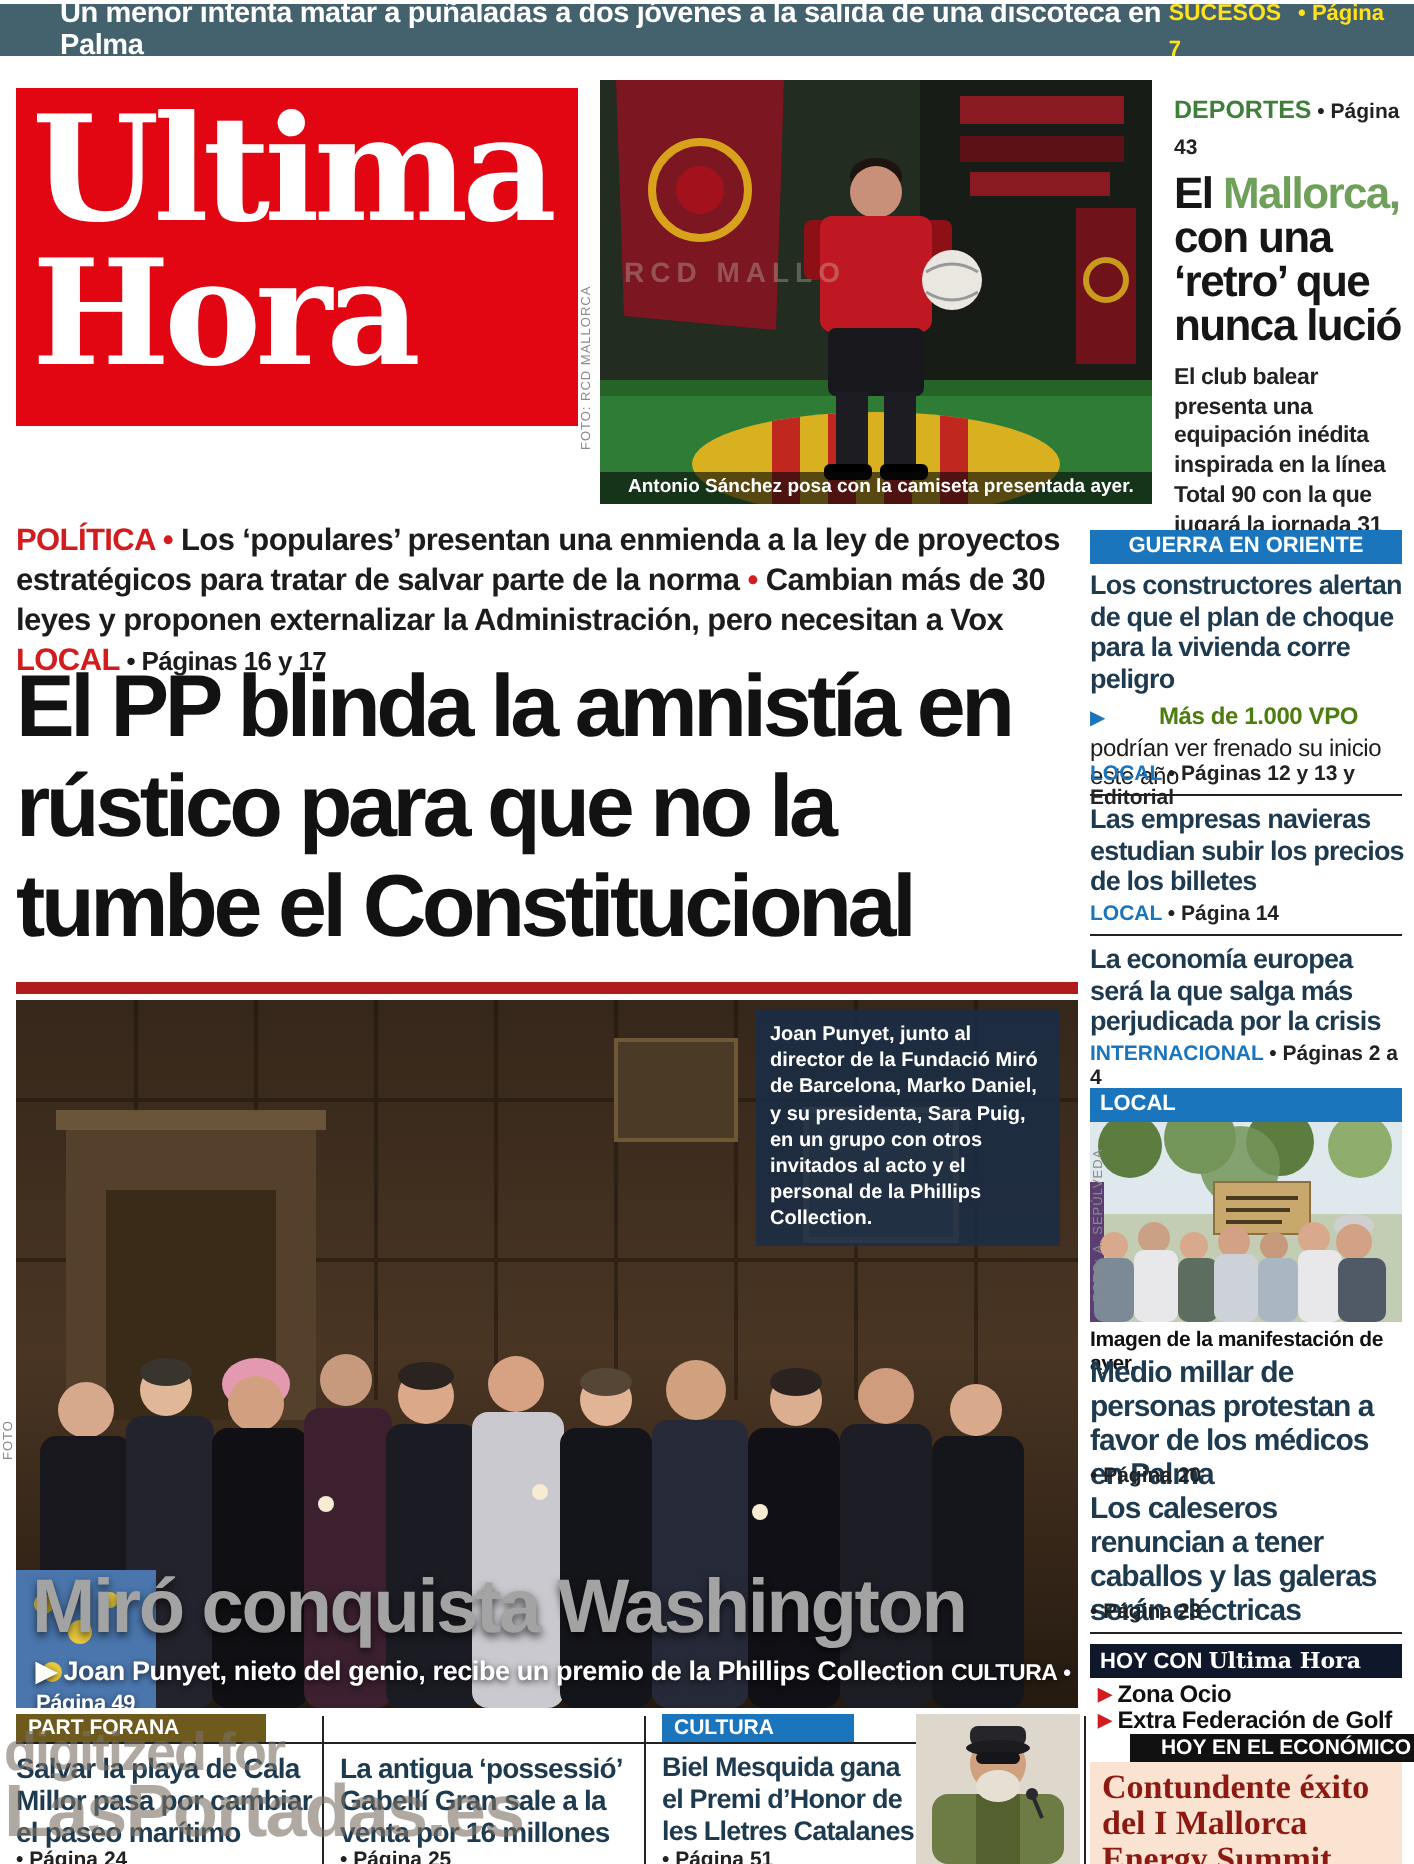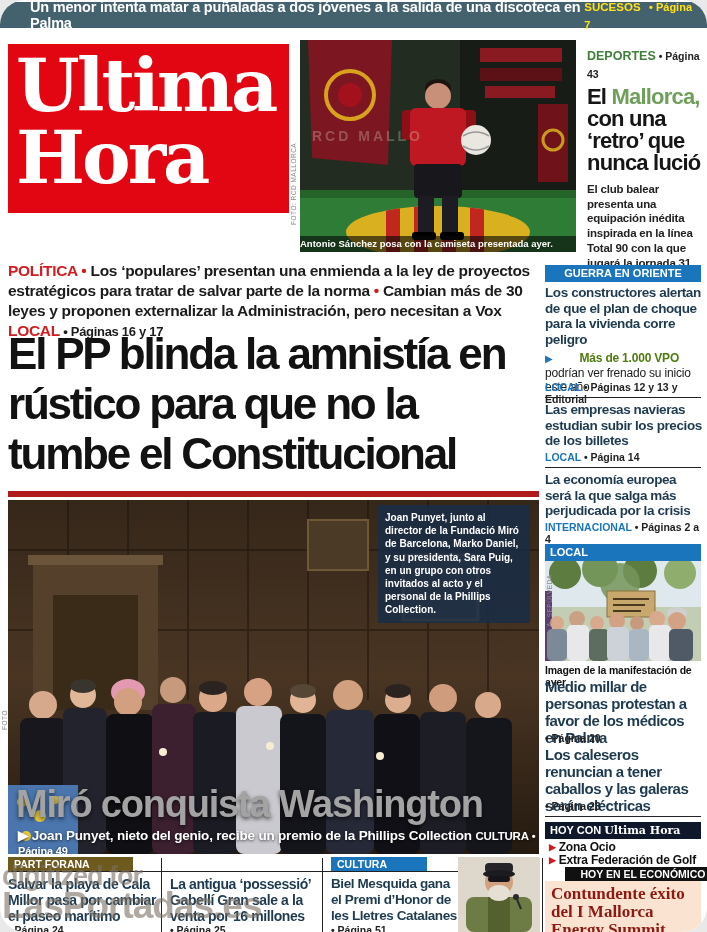--- a/index.html
+++ b/index.html
@@ -1,17 +1,17 @@
 <!DOCTYPE html>
 <html><head>
 <meta charset="utf-8">
 <style>
   html,body{margin:0;padding:0;background:#e9e9e9;}
   .page{position:relative;width:707px;height:932px;background:#fff;overflow:hidden;
-        font-family:"Liberation Sans",sans-serif;color:#1a1a1a;margin:0 auto;border-radius:25px;}
+        font-family:"Liberation Sans",sans-serif;color:#1a1a1a;margin:0 auto;}
   .abs{position:absolute;}
 
   
   .top-banner{top:2px;left:0;width:707px;height:26px;background:#44616e;display:flex;
               align-items:center;justify-content:space-between;padding:0 14px 0 30px;box-sizing:border-box;}
   .top-banner .bh{color:#fff;font-weight:700;font-size:14.5px;letter-spacing:-0.2px;}
   .top-banner .bsec{color:#ffe11c;font-weight:700;font-size:11.5px;}
   .top-banner .bpage{color:#ffe11c;font-weight:700;font-size:11px;margin-left:4px;}
 
   
@@ -23,21 +23,21 @@
   .dateline .dl-left{font-size:11.5px;line-height:1.35;}
   .dateline .dl-left .l1{font-weight:700;color:#10222e;}
   .dateline .dl-left .l2{color:#10222e;}
   .dateline .dl-right{font-size:11.5px;text-align:right;line-height:1.35;}
   .dateline .price{font-weight:700;color:#10222e;}
   .dateline .web{font-weight:700;color:#d21c1f;}
 
   
   .center-photo{left:300px;top:40px;width:276px;height:212px;overflow:hidden;background:#be185d;}
   .cp-caption{position:absolute;left:0;bottom:0;width:100%;height:16px;background:rgba(8,8,8,.62);
-              color:#fff;font-size:9.5px;font-weight:700;line-height:16px;padding-left:0;box-sizing:border-box;}
+              color:#fff;font-size:9.5px;font-weight:700;line-height:16px;padding-left:14px;box-sizing:border-box;}
   .cp-wall{position:absolute;left:12px;top:88px;font-size:14px;font-weight:700;
            color:rgba(205,205,190,.33);letter-spacing:3px;}
   .vcredit{writing-mode:vertical-rl;transform:rotate(180deg);font-size:6.5px;color:#8a8a8a;letter-spacing:.5px;}
 
   
   .dep{left:587px;top:46px;width:114px;}
   .dep .kick{font-size:12.5px;font-weight:700;color:#3f7f3a;}
   .dep .kickpage{font-size:10.5px;font-weight:700;color:#222;}
   .dep h2{margin:4px 0 8px 0;font-size:22px;line-height:1.0;letter-spacing:-0.8px;color:#161616;font-weight:700;}
   .dep .green{color:#6fa05a;}

